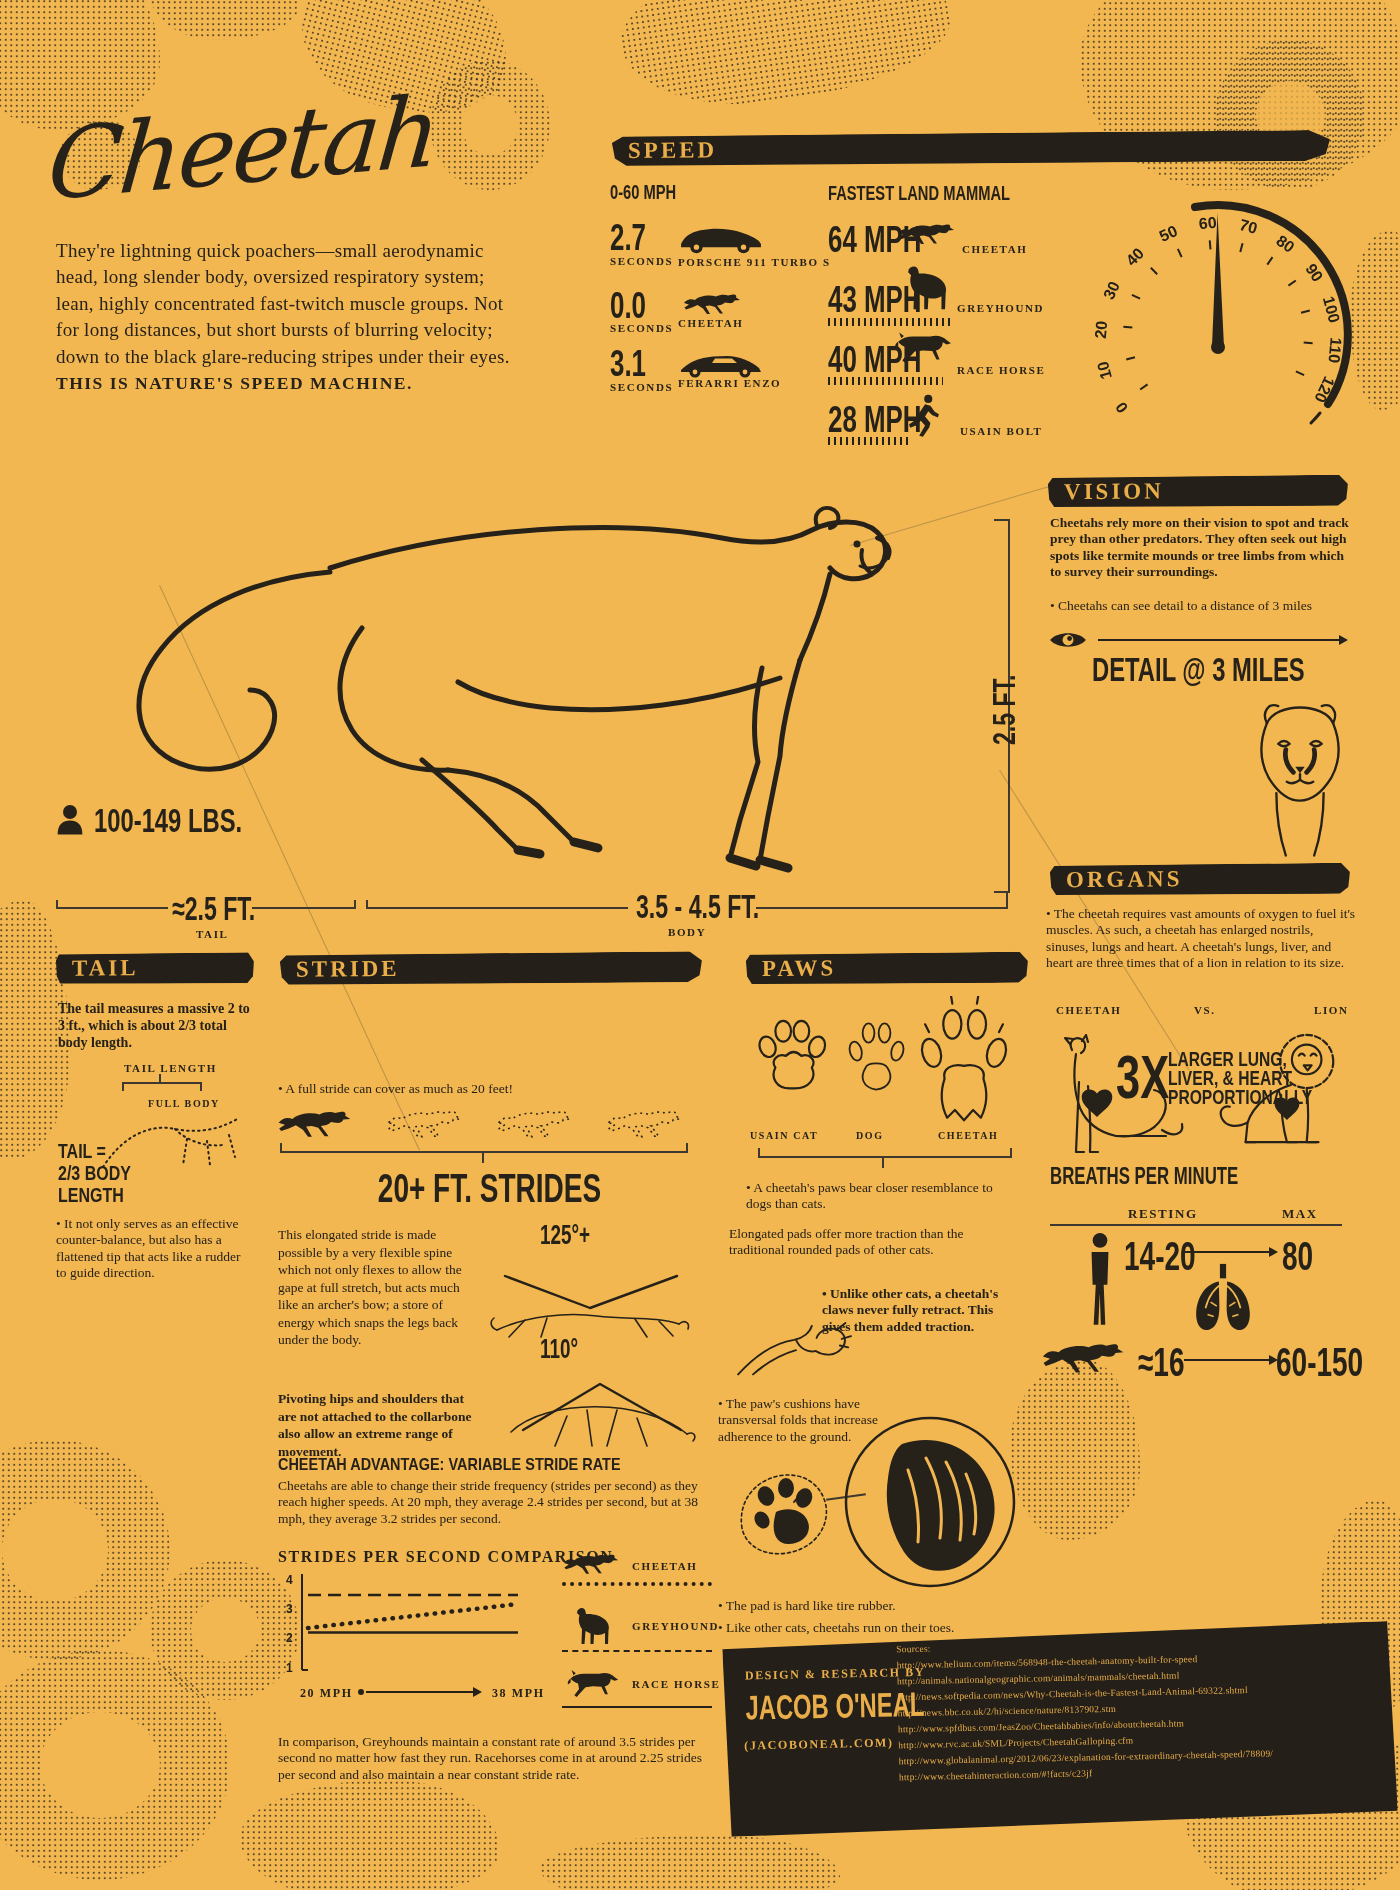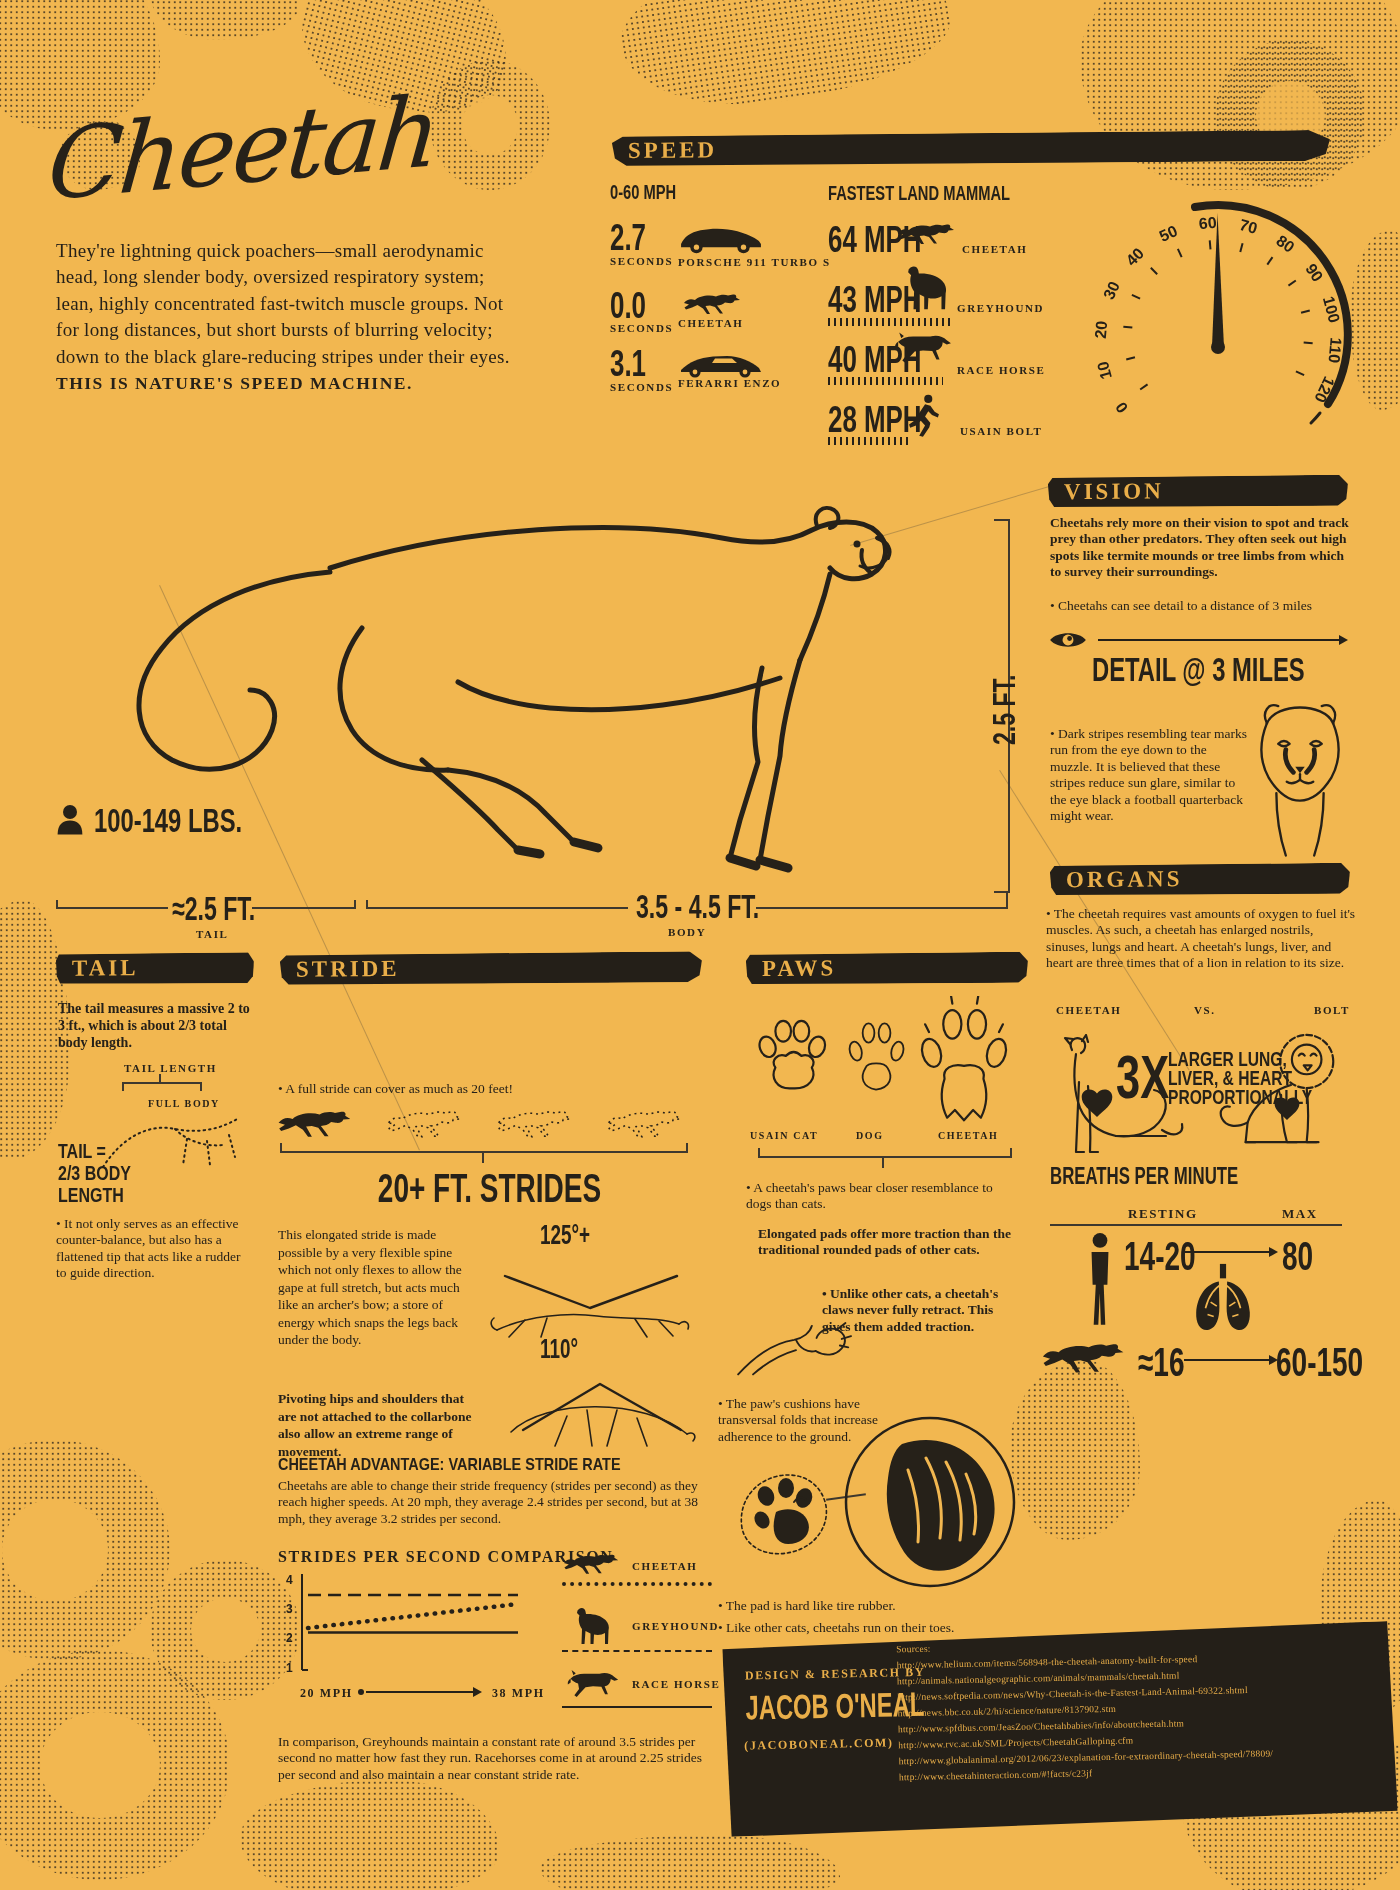--- a/index.html
+++ b/index.html
@@ -250,21 +250,20 @@
   <div class="a hbar" style="left:1048px;top:476px;width:284px"><span>VISION</span></div>
   <div class="a ser" style="left:1050px;top:515px;width:305px;font-weight:bold">Cheetahs rely more on their vision to spot and track prey than other predators. They often seek out high spots like termite mounds or tree limbs from which to survey their surroundings.</div>
   <div class="a ser" style="left:1050px;top:598px;width:305px">• Cheetahs can see detail to a distance of 3 miles</div>
   <svg class="a" style="left:1048px;top:628px" width="40" height="24" viewBox="0 0 38 22">
     <path class="ink" d="M2,11 C9,2.5 29,2.5 36,11 C29,19.5 9,19.5 2,11 Z"></path>
     <circle cx="19" cy="11" r="5.2" fill="#F2B750"></circle>
       <circle class="ink" cx="20.5" cy="9.6" r="2.3"></circle>
   </svg>
   <div class="arr" style="left:1098px;top:639px;width:242px"></div>
   <div class="a bn" style="left:1092px;top:652px;font-size:34px"><span class="sx">DETAIL @ 3 MILES</span></div>
-  <div class="a ser" style="left:1050px;top:726px;width:202px">• Dark stripes resembling tear marks run from the eye down to the muzzle. It is believed that these stripes reduce sun glare, similar to the eye black a football quarterback might wear.</div>
   <svg class="a" style="left:1248px;top:690px" width="104" height="175" viewBox="0 0 110 175">
     <g class="sk" stroke-width="2.5">
       <path d="M20,30 C30,8 80,8 90,30"></path>
       <path d="M20,30 C12,50 12,70 22,88 C32,104 44,112 55,112 C66,112 78,104 88,88 C98,70 98,50 90,30"></path>
       <path d="M20,30 C14,18 22,8 32,12"></path>
         <path d="M90,30 C96,18 88,8 78,12"></path>
       <path d="M32,52 Q38,46 44,52 Q38,57 32,52"></path>
         <path d="M66,52 Q72,46 78,52 Q72,57 66,52"></path>
       <path d="M55,84 v6"></path>
         <path d="M55,90 q-8,6 -14,2"></path>
@@ -276,21 +275,21 @@
     <g class="sk" stroke-width="5">
         <path d="M40,58 C38,68 42,76 48,82"></path>
         <path d="M70,58 C72,68 68,76 62,82"></path>
       </g>
   </svg>
 
   <div class="a hbar" style="left:1050px;top:864px;width:284px"><span>ORGANS</span></div>
   <div class="a ser" style="left:1046px;top:906px;width:312px">• The cheetah requires vast amounts of oxygen to fuel it's muscles. As such, a cheetah has enlarged nostrils, sinuses, lungs and heart. A cheetah's lungs, liver, and heart are three times that of a lion in relation to its size.</div>
   <div class="a lbl" style="left:1056px;top:1004px">CHEETAH</div>
   <div class="a lbl" style="left:1194px;top:1004px">VS.</div>
-  <div class="a lbl" style="left:1314px;top:1004px">BOLT</div>
+  <div class="a lbl" style="left:1314px;top:1004px">LION</div>
 
   <svg class="a" style="left:1046px;top:1034px" width="140" height="130" viewBox="0 0 140 130">
     <g class="sk" stroke-width="2.2">
       <path d="M26,16 C22,8 28,2 35,5 C41,8 40,16 35,19"></path>
       <path d="M24,10 l-5,-6 l8,1"></path>
         <path d="M36,7 l4,-6 l2,7"></path>
       <path d="M30,20 C27,40 28,58 34,74 C40,88 52,98 70,102"></path>
       <path d="M33,48 C32,70 31,92 30,118 l8,0"></path>
       <path d="M42,52 C44,76 45,96 44,118 l8,0"></path>
       <path d="M70,102 C90,104 108,98 116,84 C124,70 118,58 108,56"></path>
@@ -473,21 +472,21 @@
       <path d="M22,62 C20,54 28,50 37,52 C46,50 54,54 52,62 C56,74 54,84 50,92 L44,86 L37,94 L30,86 L24,92 C20,84 18,74 22,62 Z"></path>
       <path d="M10,26 l-3,-6 M28,4 l-1,-6 M47,4 l1,-6 M64,26 l3,-6"></path>
     </g>
   </svg>
   <div class="a lbl" style="left:750px;top:1130px;font-size:10px">USAIN CAT</div>
   <div class="a lbl" style="left:856px;top:1130px;font-size:10px">DOG</div>
   <div class="a lbl" style="left:938px;top:1130px;font-size:10px">CHEETAH</div>
   <div class="brk up" style="left:758px;top:1148px;width:250px;height:8px"></div>
   <div class="a line" style="left:882px;top:1158px;width:2px;height:10px"></div>
   <div class="a ser" style="left:746px;top:1180px;width:272px">• A cheetah's paws bear closer resemblance to dogs than cats.</div>
-  <div class="a ser" style="left:758px;top:1226px;width:272px;font-weight:bold">Elongated  pads offer more traction than the traditional rounded pads of other cats.</div>
+  <div class="a ser" style="left:729px;top:1226px;width:272px;font-weight:normal">Elongated  pads offer more traction than the traditional rounded pads of other cats.</div>
   <svg class="a" style="left:730px;top:1296px" width="132" height="84" viewBox="0 0 140 90">
     <g class="sk" stroke-width="2">
       <path d="M8,84 C28,62 48,50 68,47 C78,45 85,39 87,32"></path>
       <path d="M24,84 C40,70 56,62 70,58"></path>
       <path d="M70,47 C74,56 82,61 91,59"></path>
       <path d="M91,59 C101,65 112,64 119,56 C125,49 123,40 114,36 C105,33 95,37 92,45"></path>
       <path d="M114,36 l9,-7 M119,46 l10,-3 M117,53 l9,2"></path>
     </g>
   </svg>
   <div class="a ser" style="left:822px;top:1286px;width:196px;font-weight:bold">• Unlike other cats, a cheetah's claws never fully retract. This gives them added traction.</div>

